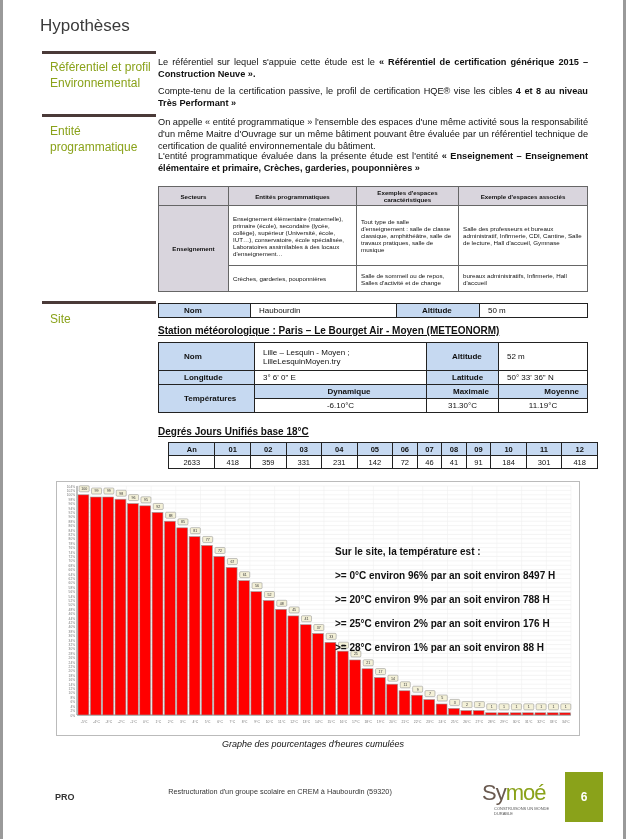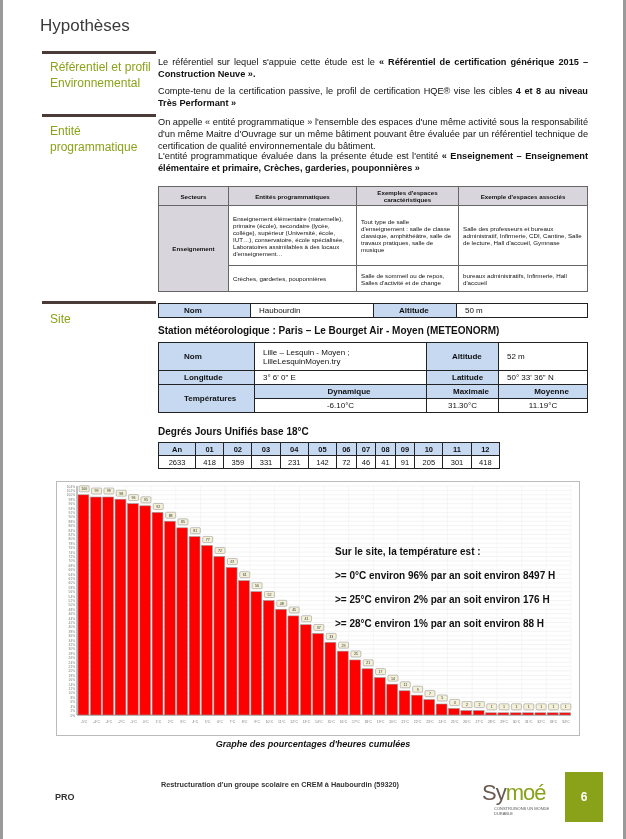--- a/index.html
+++ b/index.html
@@ -10,29 +10,29 @@
   .sec-rule { position: absolute; left: 42px; width: 114px; height: 3px; background: #4a3a38; }
   .sec-label { position: absolute; left: 50px; font-size: 12px; color: #8aa21a; line-height: 16px; }
   .para { position: absolute; left: 158px; width: 430px; font-size: 9.2px; line-height: 12px; text-align: justify; }
   .para b { font-weight: bold; }
   table { border-collapse: collapse; position: absolute; }
   .ent td, .ent th { border: 1px solid #666; font-size: 6.2px; padding: 2px 4px; vertical-align: middle; }
   .ent th { background: #d9d5dd; font-weight: bold; text-align: center; }
   .ent td.sect { background: #d9d5dd; font-weight: bold; text-align: center; }
   .site td { border: 1px solid #222; font-size: 8px; padding: 1px 8px; height: 14px; }
   .site td.h { background: #c6d9f1; font-weight: bold; padding-left: 25px; }
-  .sub-h { position: absolute; left: 158px; font-size: 10px; font-weight: bold; }
+  .sub-h { position: absolute; left: 158px; font-size: 10px; font-weight: bold; text-decoration: underline; }
   .dju td { border: 1px solid #222; font-size: 7.5px; text-align: center; height: 13px; }
   .dju tr:first-child td { background: #c6d9f1; font-weight: bold; }
   .chart-box { position: absolute; left: 56px; top: 481px; width: 524px; height: 255px; border: 1px solid #bbb; background: #fff; }
   .callout { position: absolute; left: 335px; top: 540px; font-size: 10px; font-weight: bold; line-height: 24px; }
-  .chart-caption { position: absolute; left: 0; width: 626px; top: 739px; text-align: center; font-size: 9px; font-style: italic; font-weight: bold; }
+  .chart-caption { position: absolute; left: 0; width: 626px; top: 739px; text-align: center; font-size: 9px; font-style: italic; font-weight: normal; }
   .footer-pro { position: absolute; left: 55px; top: 792px; font-size: 9px; font-weight: bold; color: #333; }
   .footer-center { position: absolute; left: 100px; width: 360px; top: 780px; text-align: center; font-size: 7.3px; line-height: 9.5px; }
-  .footer-center .l1 { font-weight: bold; color: #333; }
+  .footer-center .l1 { font-weight: normal; color: #333; margin-top: 7px; }
   .footer-center .l2 { color: #8aa21a; }
   .logo { position: absolute; left: 482px; top: 780px; width: 70px; }
   .logo .brand { font-size: 22px; color: #6a5a50; letter-spacing: -1px; }
   .logo .brand span { color: #8aa21a; }
   .logo .tag { font-size: 4px; color: #555; line-height: 5px; margin-left: 12px; }
   .pagebox { position: absolute; left: 565px; top: 772px; width: 38px; height: 50px; background: #8aa21a; color: #fff; font-weight: bold; font-size: 12px; display: flex; align-items: center; justify-content: center; }
 </style>
 </head>
 <body>
 
@@ -73,21 +73,21 @@
 </tbody>
   </table>
 
 <div class="sec-rule" style="top:301px"></div>
 <div class="sec-label" style="top:311px">Site</div>
 
 <table class="site" style="left:158px;top:303px;width:430px">
   <tbody>
       <tr>
     <td class="h" style="width:92px">Nom</td>
-    <td style="width:123px">Haubourdin</td>
+    <td style="width:146px">Haubourdin</td>
     <td class="h" style="width:83px">Altitude</td>
     <td>50 m</td>
   </tr>
 </tbody>
   </table>
 
 <div class="sub-h" style="top:325px">Station météorologique : Paris – Le Bourget Air - Moyen (METEONORM)</div>
 
 <table class="site" style="left:158px;top:342px;width:430px">
   <tbody>
@@ -100,33 +100,33 @@
   <tr>
     <td class="h">Longitude</td>
     <td>3° 6' 0" E</td>
     <td class="h">Latitude</td>
     <td>50° 33' 36" N</td>
   </tr>
   <tr>
     <td class="h" rowspan="2">Températures</td>
     <td class="h" style="text-align:center">Dynamique</td>
     <td class="h" style="text-align:center">Maximale</td>
-    <td class="h" style="text-align:center">Moyenne</td>
+    <td class="h" style="text-align:right">Moyenne</td>
   </tr>
   <tr>
     <td style="text-align:center">-6.10°C</td>
     <td style="text-align:center">31.30°C</td>
     <td style="text-align:center">11.19°C</td>
   </tr>
 </tbody>
   </table>
 
 <div class="sub-h" style="top:426px">Degrés Jours Unifiés base 18°C</div>
 
-<table class="dju" style="left:158px;top:442px;width:342px">
+<table class="dju" style="left:168px;top:442px;width:430px">
   <tbody>
       <tr id="dju-head">
         <td>An</td>
         <td>01</td>
         <td>02</td>
         <td>03</td>
         <td>04</td>
         <td>05</td>
         <td>06</td>
         <td>07</td>
@@ -140,21 +140,21 @@
         <td>2633</td>
         <td>418</td>
         <td>359</td>
         <td>331</td>
         <td>231</td>
         <td>142</td>
         <td>72</td>
         <td>46</td>
         <td>41</td>
         <td>91</td>
-        <td>205</td>
+        <td>184</td>
         <td>301</td>
         <td>418</td>
       </tr>
 </tbody>
   </table>
 
 <div class="chart-box">
   <svg id="chart-svg" width="522" height="253">
       <line x1="20" x2="514" y1="233" y2="233" stroke="#ececec" stroke-width="0.6"></line>
       <text x="18" y="234.5" font-size="3.2" text-anchor="end" fill="#777" font-family="Liberation Sans, sans-serif">0%</text>
@@ -444,20 +444,21 @@
       <rect x="502.65" y="230.79807692307693" width="10.85" height="2.201923076923066" fill="#ff0000" stroke="#999" stroke-width="0.6"></rect>
       <rect x="503.825" y="221.79807692307693" width="10" height="6" fill="#f4f1d8" stroke="#888" stroke-width="0.5" rx="1"></rect>
       <text x="508.825" y="226.19807692307694" font-size="3.6" text-anchor="middle" fill="#333" font-family="Liberation Sans, sans-serif">1</text>
       <text x="508.825" y="241" font-size="3.4" text-anchor="middle" fill="#777" font-family="Liberation Sans, sans-serif">34°C</text>
     </svg>
 </div>
 
 <div class="callout">
   <div>Sur le site, la température est :</div>
   <div>&gt;= 0°C environ 96% par an soit environ 8497 H</div>
+  <div>&gt;= 20°C environ 9% par an soit environ 788 H</div>
   <div>&gt;= 25°C environ 2% par an soit environ 176 H</div>
   <div>&gt;= 28°C environ 1% par an soit environ 88 H</div>
 </div>
 
 <div class="chart-caption">Graphe des pourcentages d'heures cumulées</div>
 
 <div class="footer-pro">PRO</div>
 <div class="footer-center">
   <div class="l1">Restructuration d'un groupe scolaire en CREM à Haubourdin (59320)</div>
 </div>

